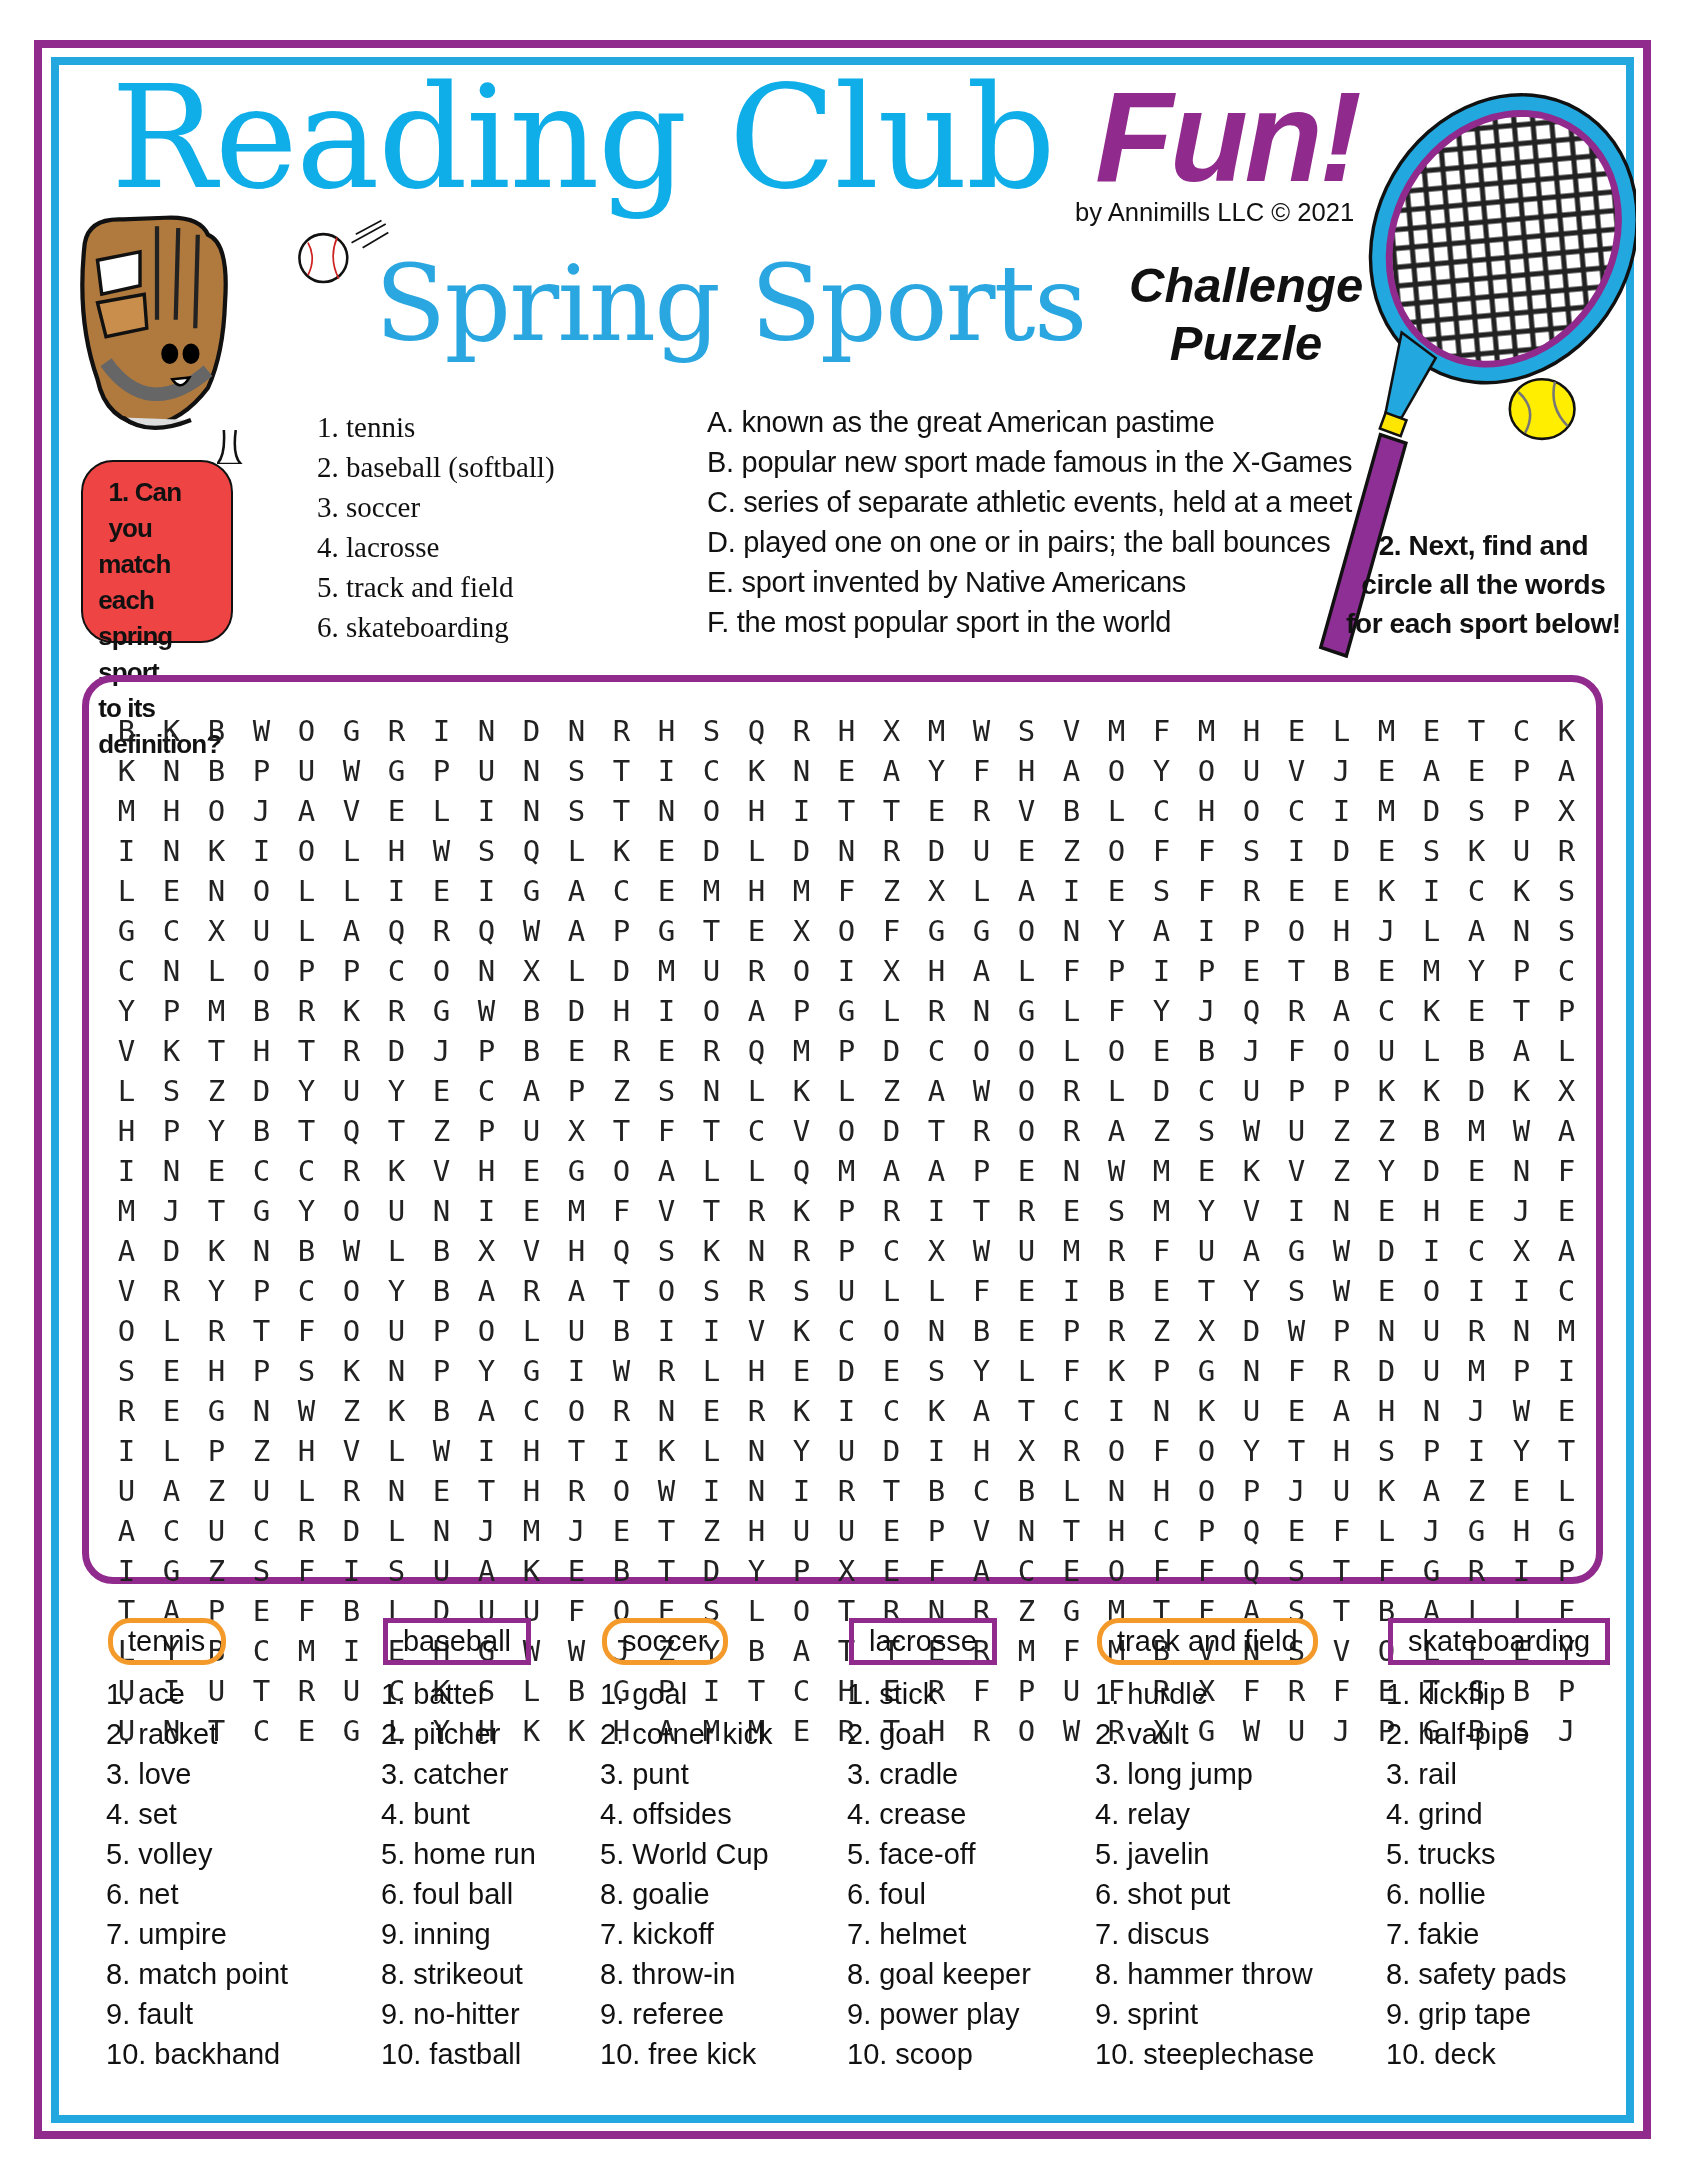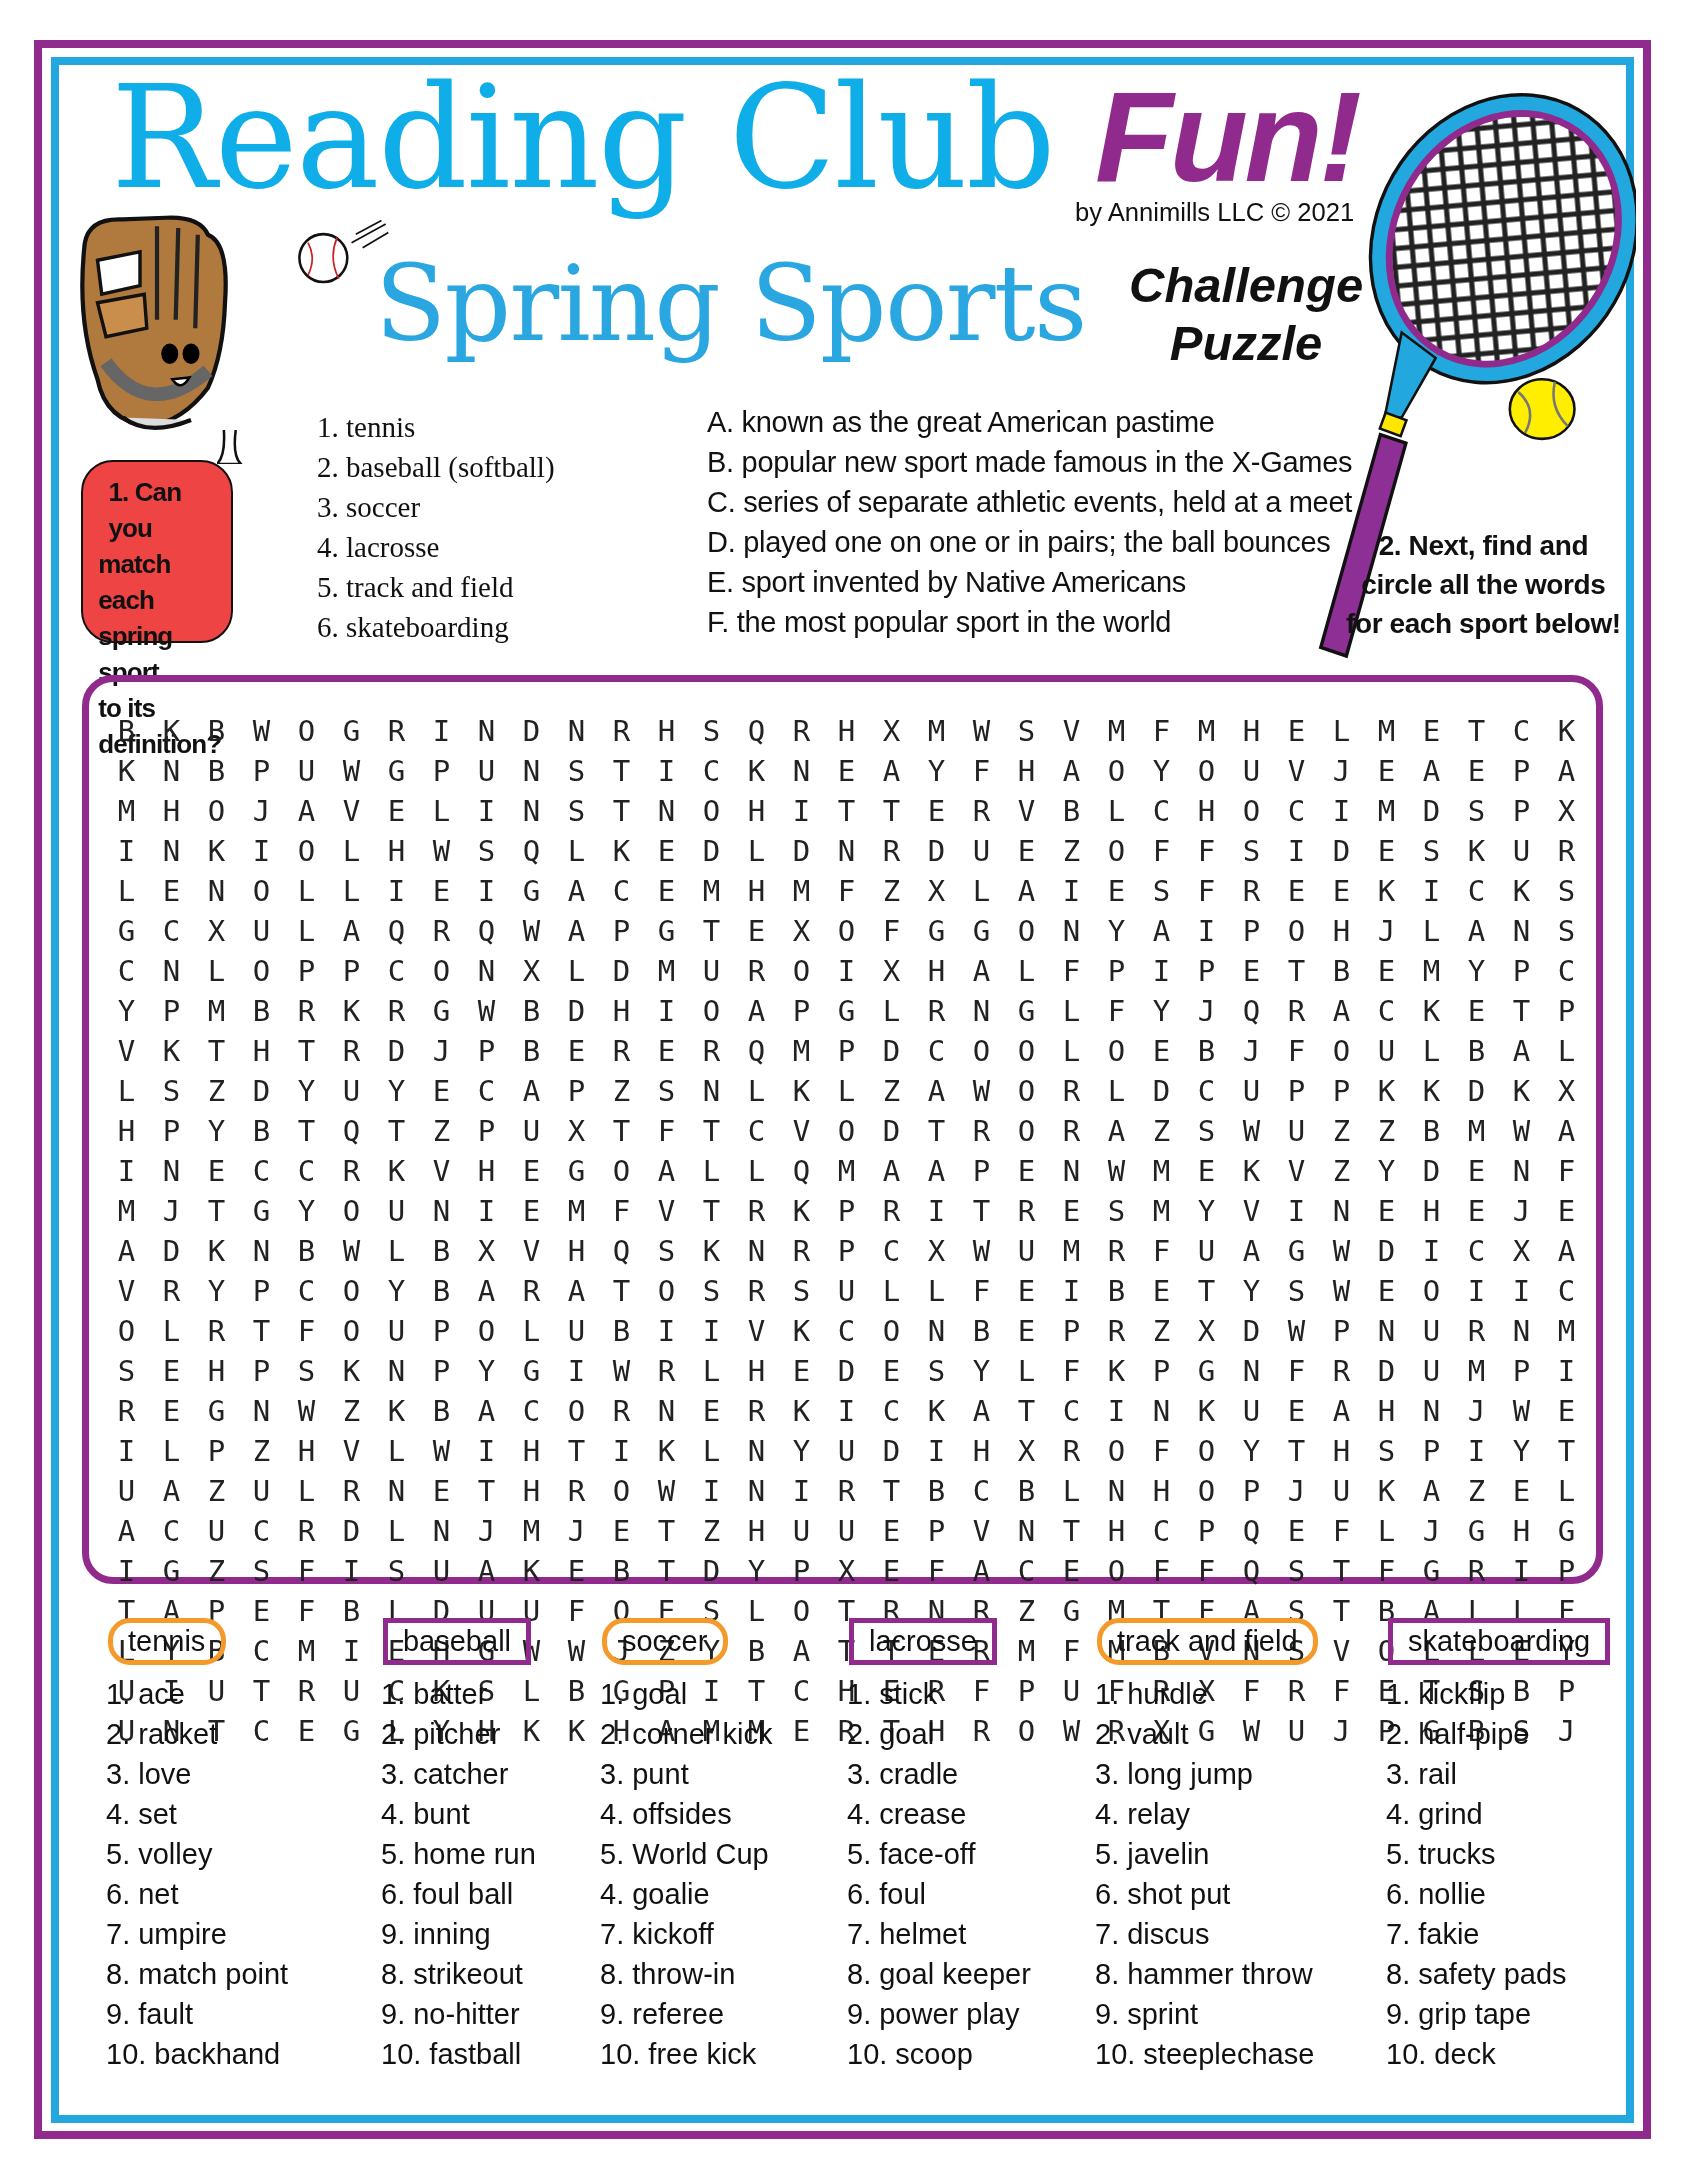--- a/index.html
+++ b/index.html
@@ -1023,21 +1023,21 @@
     </ol>
 </div>
 <div class="word-col" style="left:600px">
   <span class="header orange">soccer</span>
   <ol>
       <li>1. goal</li>
       <li>2. corner kick</li>
       <li>3. punt</li>
       <li>4. offsides</li>
       <li>5. World Cup</li>
-      <li>4. goalie</li>
+      <li>8. goalie</li>
       <li>7. kickoff</li>
       <li>8. throw-in</li>
       <li>9. referee</li>
       <li>10. free kick</li>
     </ol>
 </div>
 <div class="word-col" style="left:847px">
   <span class="header purple">lacrosse</span>
   <ol>
       <li>1. stick</li>

